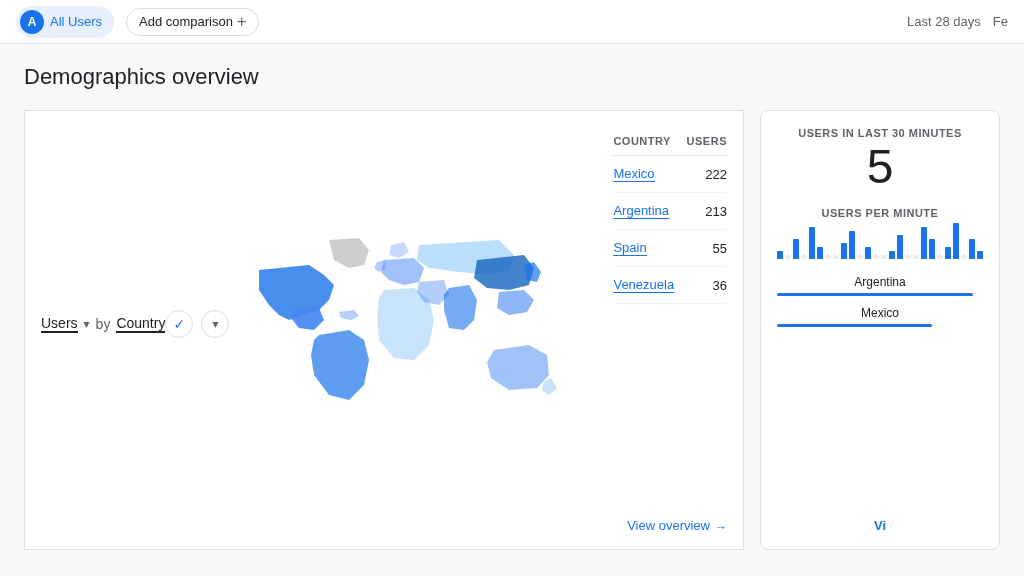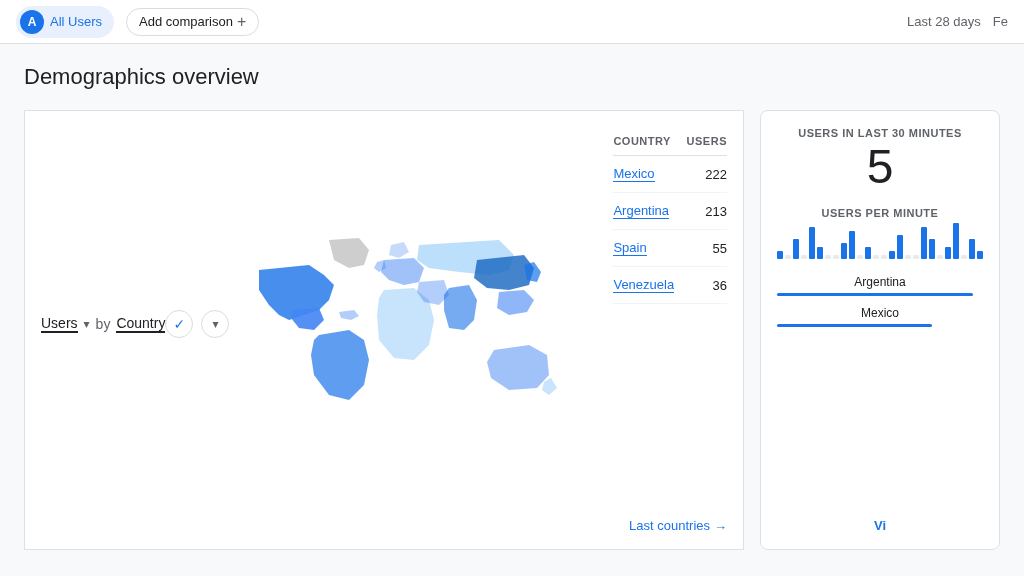--- a/index.html
+++ b/index.html
@@ -415,21 +415,21 @@
               <div class="table-row">
       <span class="country-name">Spain</span>
       <span class="country-value">55</span>
     </div>
               <div class="table-row">
       <span class="country-name">Venezuela</span>
       <span class="country-value">36</span>
     </div>
             </div>
           <a class="view-countries-link">
-            <span>Last countries</span>
+            <span>View overview</span>
             <span>→</span>
           </a>
         </div>
       </div>
     </div>
 
     <div class="sidebar-card">
       <div>
         <div class="sidebar-section-label">USERS IN LAST 30 MINUTES</div>
         <div class="big-number">5</div>

